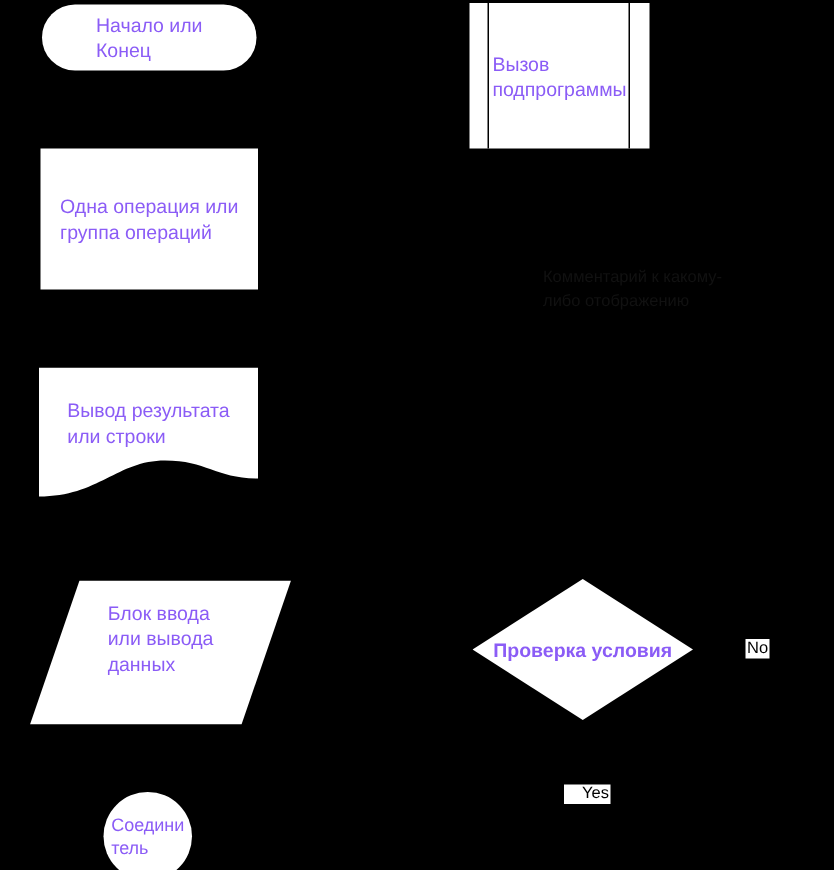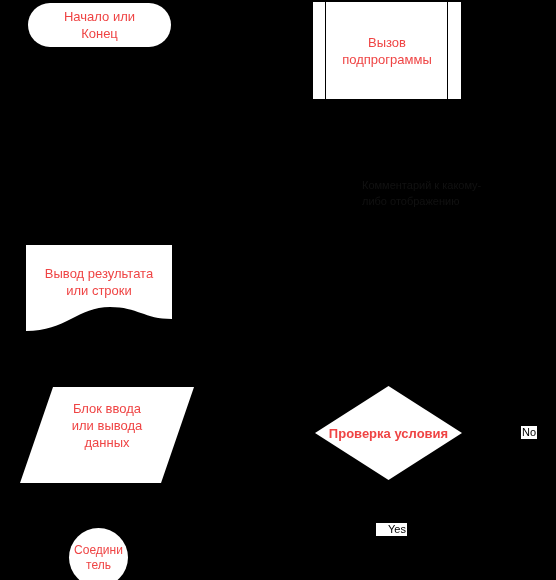--- a/index.html
+++ b/index.html
@@ -23,22 +23,22 @@
 
   .shape-label {
     position: absolute;
     left: 0;
     top: 0;
     width: 100%;
     height: 100%;
     display: flex;
     align-items: center;
     justify-content: center;
-    text-align: center;
-    color: #ef4444;
+    text-align: left;
+    color: #8b5cf6;
     font-size: 13px;
     line-height: 17px;
     white-space: pre-line;
     pointer-events: none;
   }
 
   
   #terminator {
     left: 28px;
     top: 3px;
@@ -97,21 +97,21 @@
   }
   #connector .shape-label {
     font-size: 12px;
     line-height: 15px;
   }
 
   
   #subroutine {
     left: 313px;
     top: 2px;
-    width: 148px;
+    width: 120px;
     height: 97px;
     background: #ffffff;
   }
   #subroutine .bar {
     position: absolute;
     top: 0;
     width: 1px;
     height: 100%;
     background: #000000;
   }
@@ -134,21 +134,21 @@
 
   
   .edge-label {
     position: absolute;
     background: #ffffff;
     color: #000000;
     font-size: 11px;
     line-height: 13px;
     padding: 0 1px;
   }
-  #label-no { left: 497px; top: 426px; margin-left: 24px; }
+  #label-no { left: 497px; top: 426px; }
   #label-yes { left: 376px; top: 523px; padding-left: 12px; }
 
   
   #comment {
     position: absolute;
     left: 362px;
     top: 177px;
     width: 160px;
     color: #111111;
     font-size: 11px;
@@ -159,20 +159,24 @@
 </head>
 <body>
 
 <div id="canvas">
 
   <div class="shape" id="terminator">
     <div class="shape-label">Начало или
 Конец</div>
   </div>
 
+  <div class="shape" id="process">
+    <div class="shape-label">Одна операция или
+группа операций</div>
+  </div>
 
   <div class="shape" id="document-shape">
     <svg viewBox="0 0 146 96" preserveAspectRatio="none">
       <path d="M0,0 L146,0 L146,74 C118,74 112,62 84,62 C52,62 40,86 0,86 Z" fill="#ffffff"></path>
     </svg>
     <div class="shape-label">Вывод результата
 или строки</div>
   </div>
 
   <div class="shape" id="data-io">

